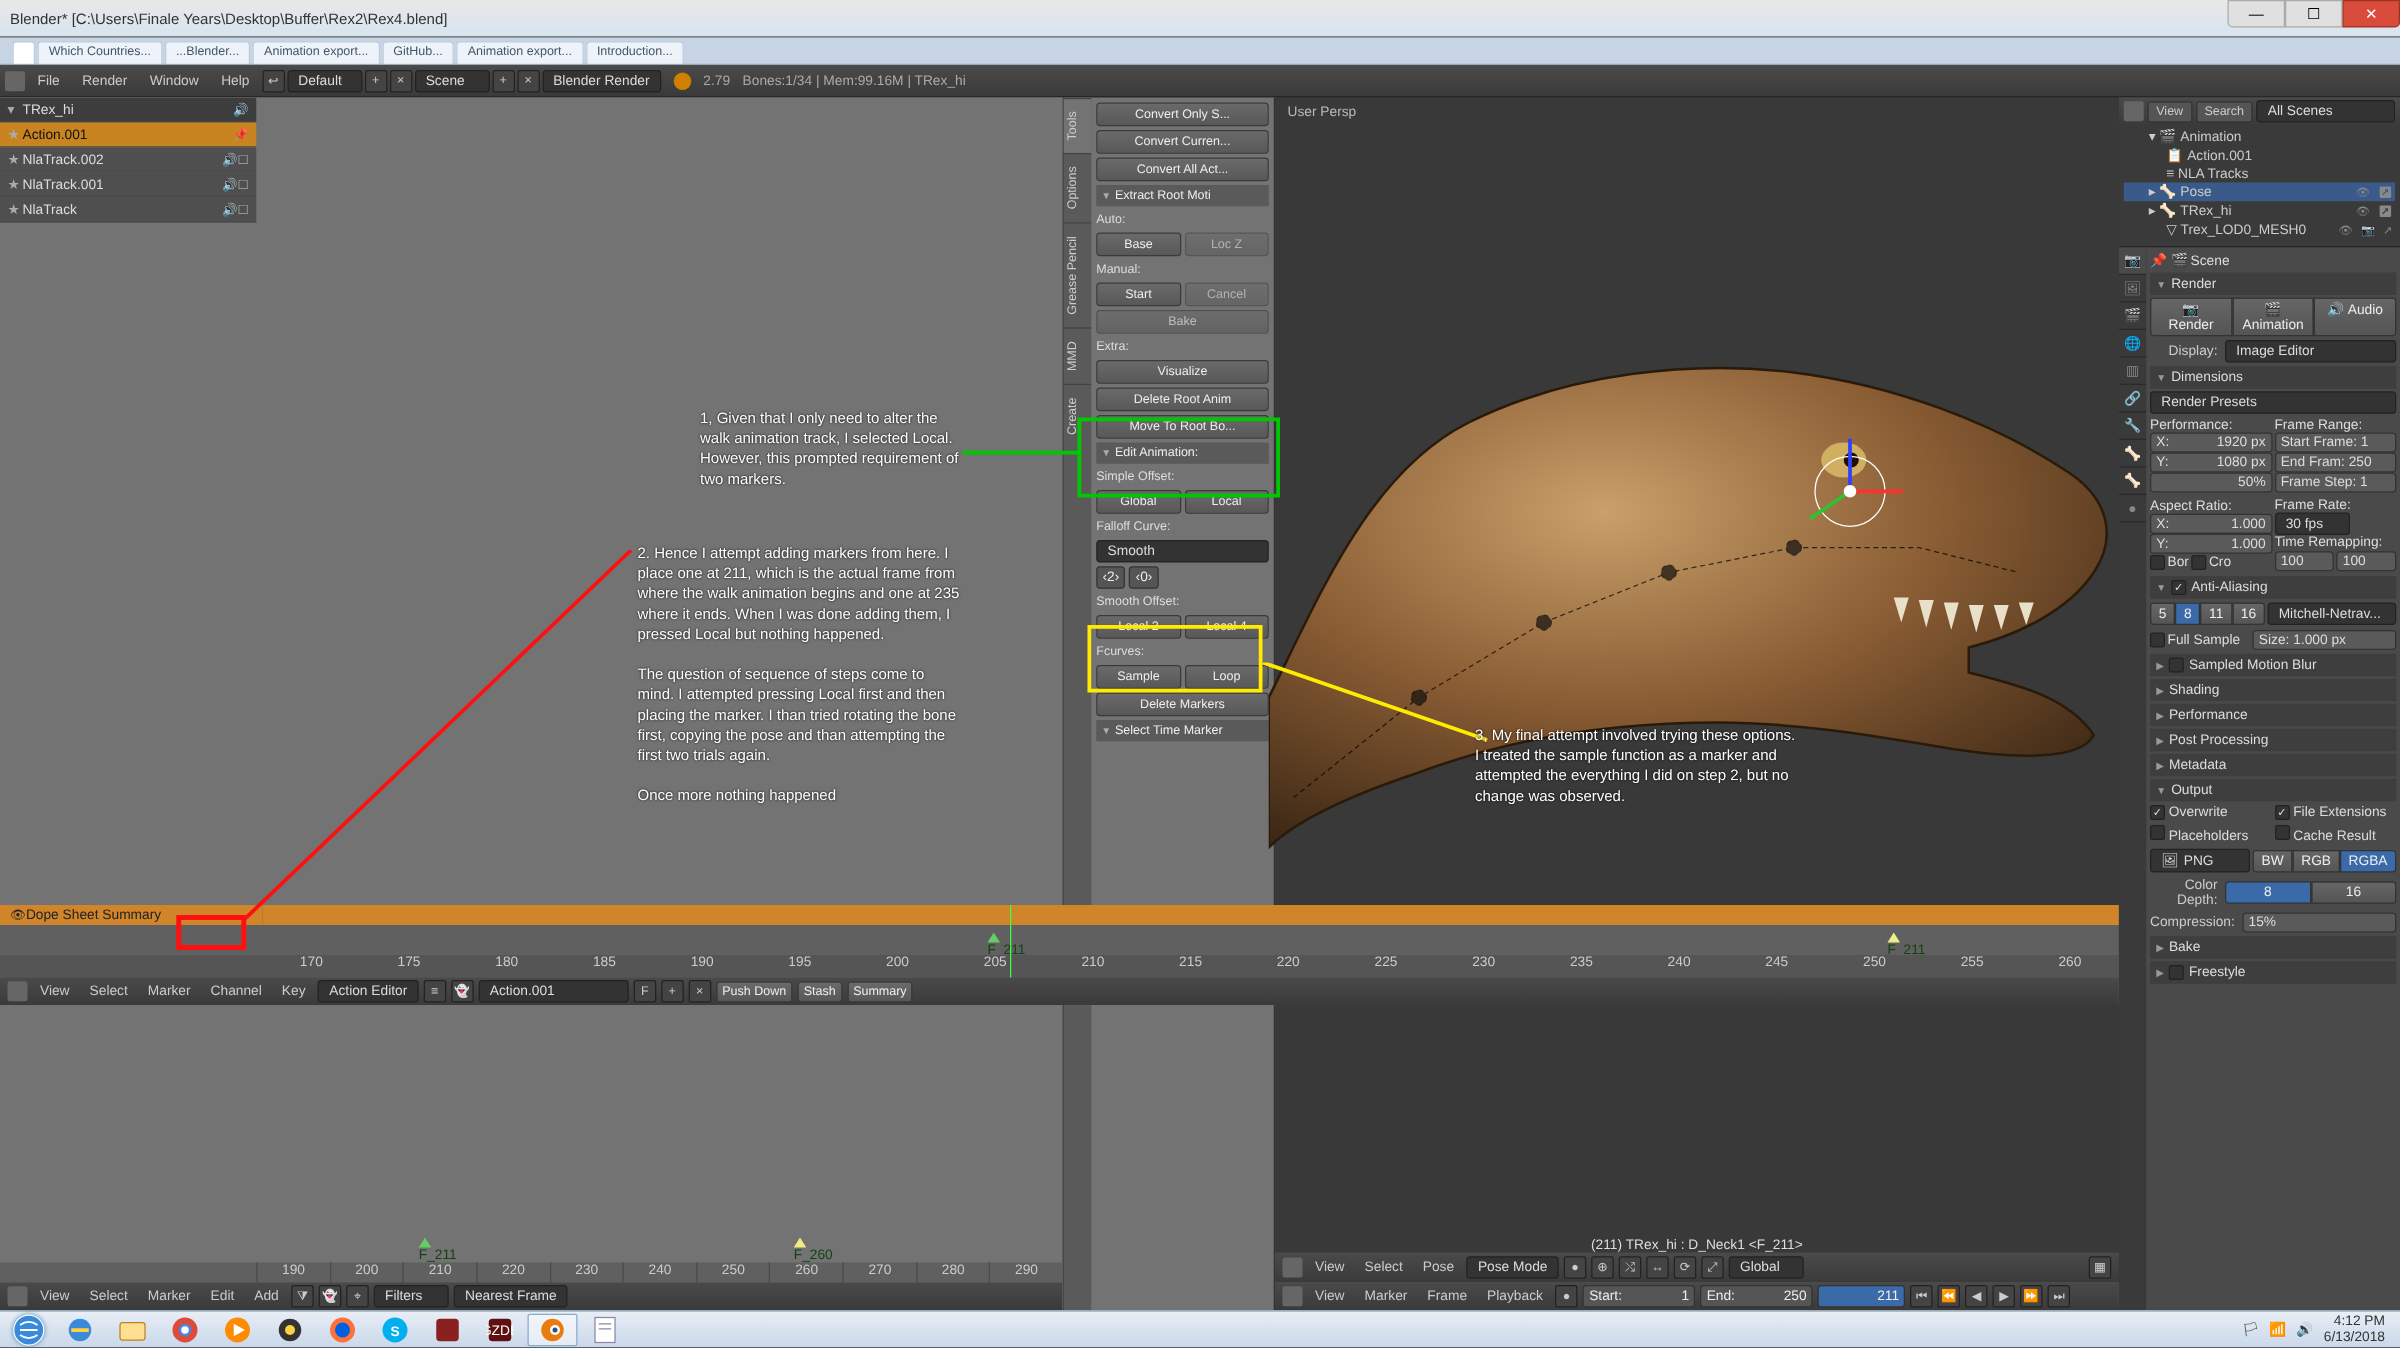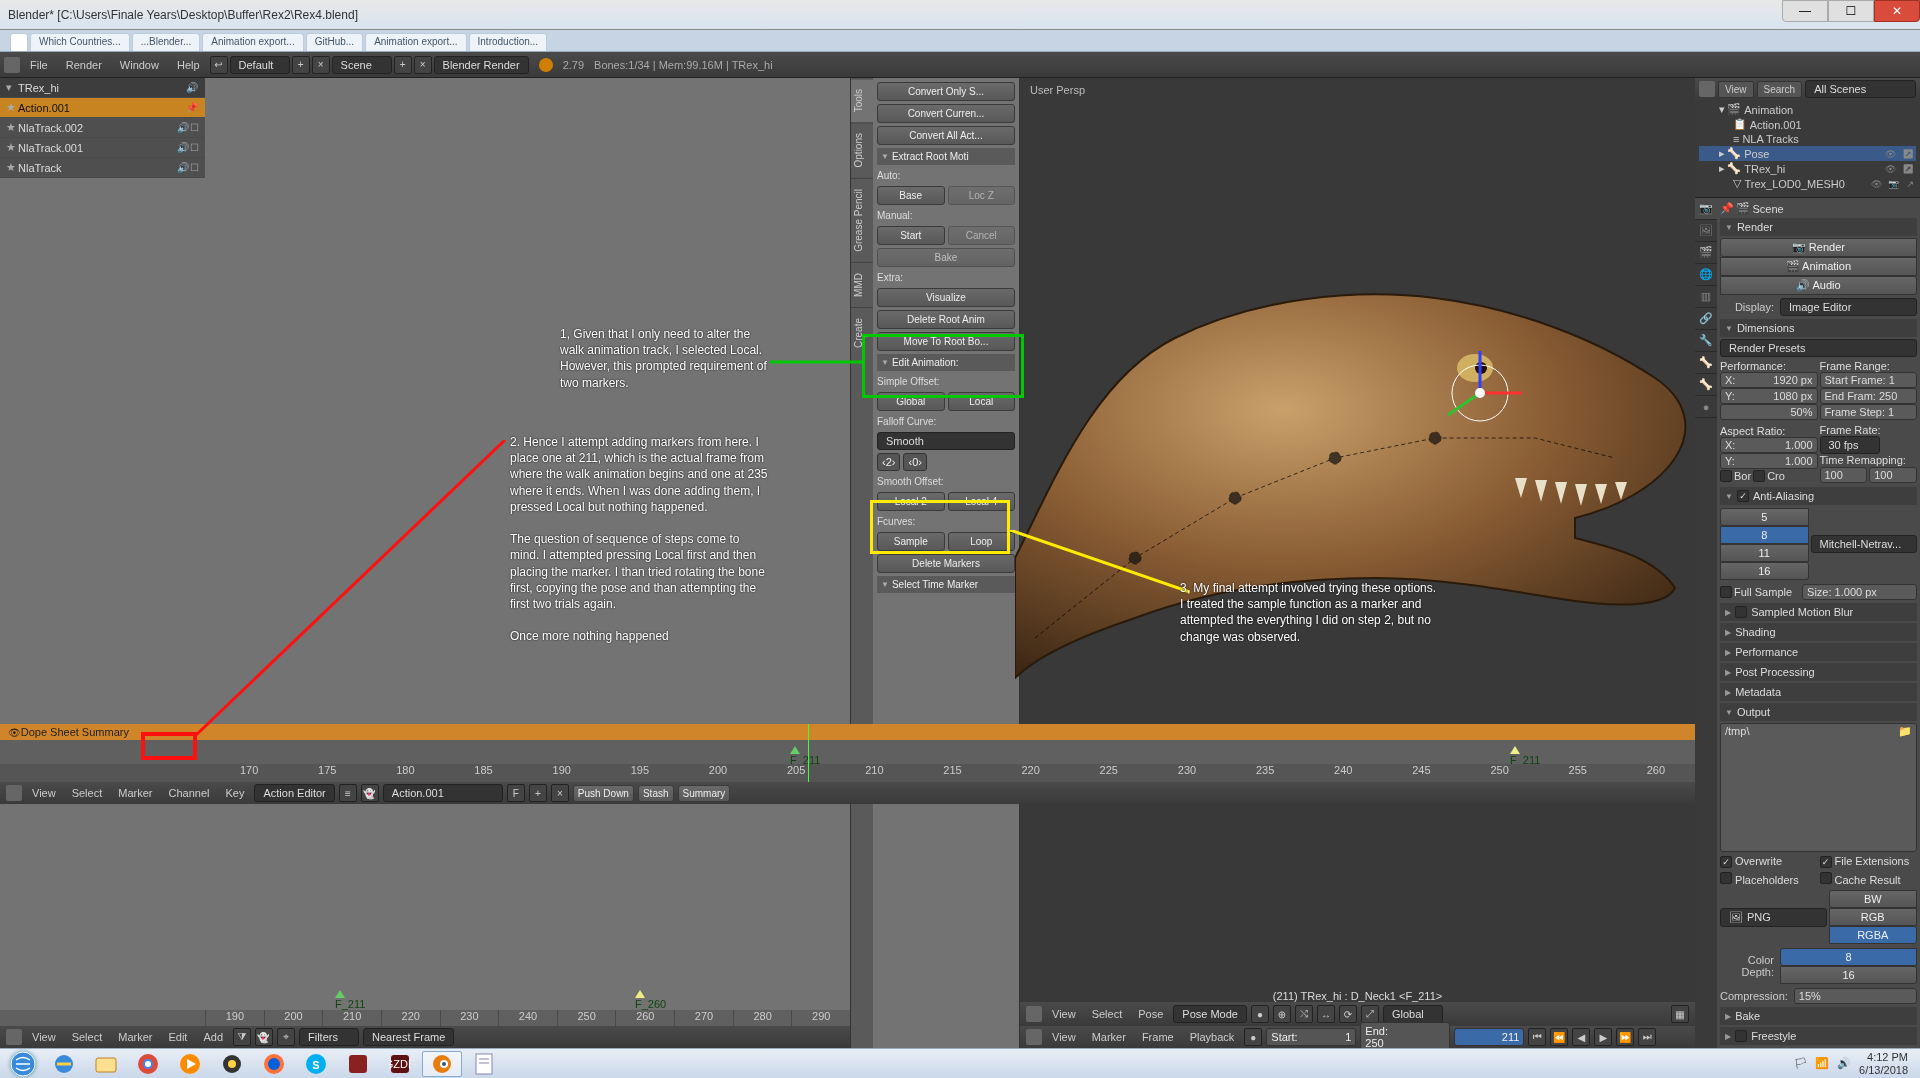--- a/index.html
+++ b/index.html
@@ -95,21 +95,21 @@
 .ptab.active{background:#4a4a4a; color:#ddd;}
 .props-body { flex:1; padding:3px; display:flex; flex-direction:column; gap:2px; color:#ddd; font-size:10px;}
 .phdr { background:#3e3e3e; padding:3px 5px; display:flex; align-items:center; gap:4px;}
 .phdr::before{content:"▼"; font-size:8px; color:#999;}
 .phdr.closed::before{content:"▶";}
 .prow { display:flex; gap:2px; align-items:center; padding:1px 0;}
 .prow .lbl{flex:0 0 58px; text-align:right; padding-right:4px; color:#ccc;}
 .pnf { flex:1; background:#5a5a5a; border:1px solid #333; border-radius:3px; padding:1px 4px; display:flex; justify-content:space-between;}
 .pbtn { background:linear-gradient(#666,#555); border:1px solid #333; border-radius:3px; padding:2px 6px; color:#eee; text-align:center;}
 .pbtn.active{background:#3a6aa8;}
-.togs { display:flex;flex-direction:column;}
+.togs { display:flex;}
 .togs .pbtn{flex:1; border-radius:0;}
 .togs .pbtn:first-child{border-radius:3px 0 0 3px;}
 .togs .pbtn:last-child{border-radius:0 3px 3px 0;}
 .chk { width:12px; height:12px; background:#333; border:1px solid #222; border-radius:2px; display:inline-block;}
 .chk.on::after{content:"✓"; color:#ddd; font-size:9px; display:block; text-align:center; line-height:10px;}
 .dope-orange { position:absolute; left:0; height:16px; background:#d0852a; color:#222; padding:1px 8px; font-size:10px; display:flex; align-items:center;}
 .dope-hdr { position:absolute; left:0; right:0; bottom:0; height:22px; background:linear-gradient(#4a4a4a,#3a3a3a); display:flex; align-items:center; gap:4px; padding:0 6px; color:#ccc;}
 .marker-flag { position:absolute; bottom:38px; font-size:9px; color:#141;}
 .marker-flag .tri{width:0;height:0;border-left:5px solid transparent;border-right:5px solid transparent;border-bottom:8px solid #6c6;}
 .marker-flag.cur .tri{border-bottom-color:#ee8;}
@@ -361,21 +361,21 @@
         <span class="hdr-icon"></span>
         <span class="hbtn">View</span>
         <span class="hbtn">Marker</span>
         <span class="hbtn">Frame</span>
         <span class="hbtn">Playback</span>
         <span class="minibtn">●</span>
         <span class="numfield" style="width:90px;">
             <span>Start:</span>
             <span>1</span>
           </span>
-        <span class="numfield" style="width:90px;flex-direction:column;">
+        <span class="numfield" style="width:90px;">
             <span>End:</span>
             <span>250</span>
           </span>
         <span class="numfield" style="width:70px;background:#3a6aa8;">
             <span></span>
             <span>211</span>
           </span>
         <span class="minibtn">⏮</span>
         <span class="minibtn">⏪</span>
         <span class="minibtn">◀</span>
@@ -538,24 +538,20 @@
           </div>
         <div class="phdr closed">
             <span class="chk"></span>
             <span>Sampled Motion Blur</span>
           </div>
         <div class="phdr closed">Shading</div>
         <div class="phdr closed">Performance</div>
         <div class="phdr closed">Post Processing</div>
         <div class="phdr closed">Metadata</div>
         <div class="phdr">Output</div>
-        <div class="pnf">
-            <span>/tmp\</span>
-            <span>📁</span>
-          </div>
         <div class="prow">
           <div style="flex:1"><span class="chk on"></span> <span>Overwrite</span></div>
           <div style="flex:1"><span class="chk on"></span> <span>File Extensions</span></div>
         </div>
         <div class="prow">
           <div style="flex:1"><span class="chk"></span> <span>Placeholders</span></div>
           <div style="flex:1"><span class="chk"></span> <span>Cache Result</span></div>
         </div>
         <div class="prow">
           <div class="dd" style="flex:1">🖼 <span>PNG</span></div>

